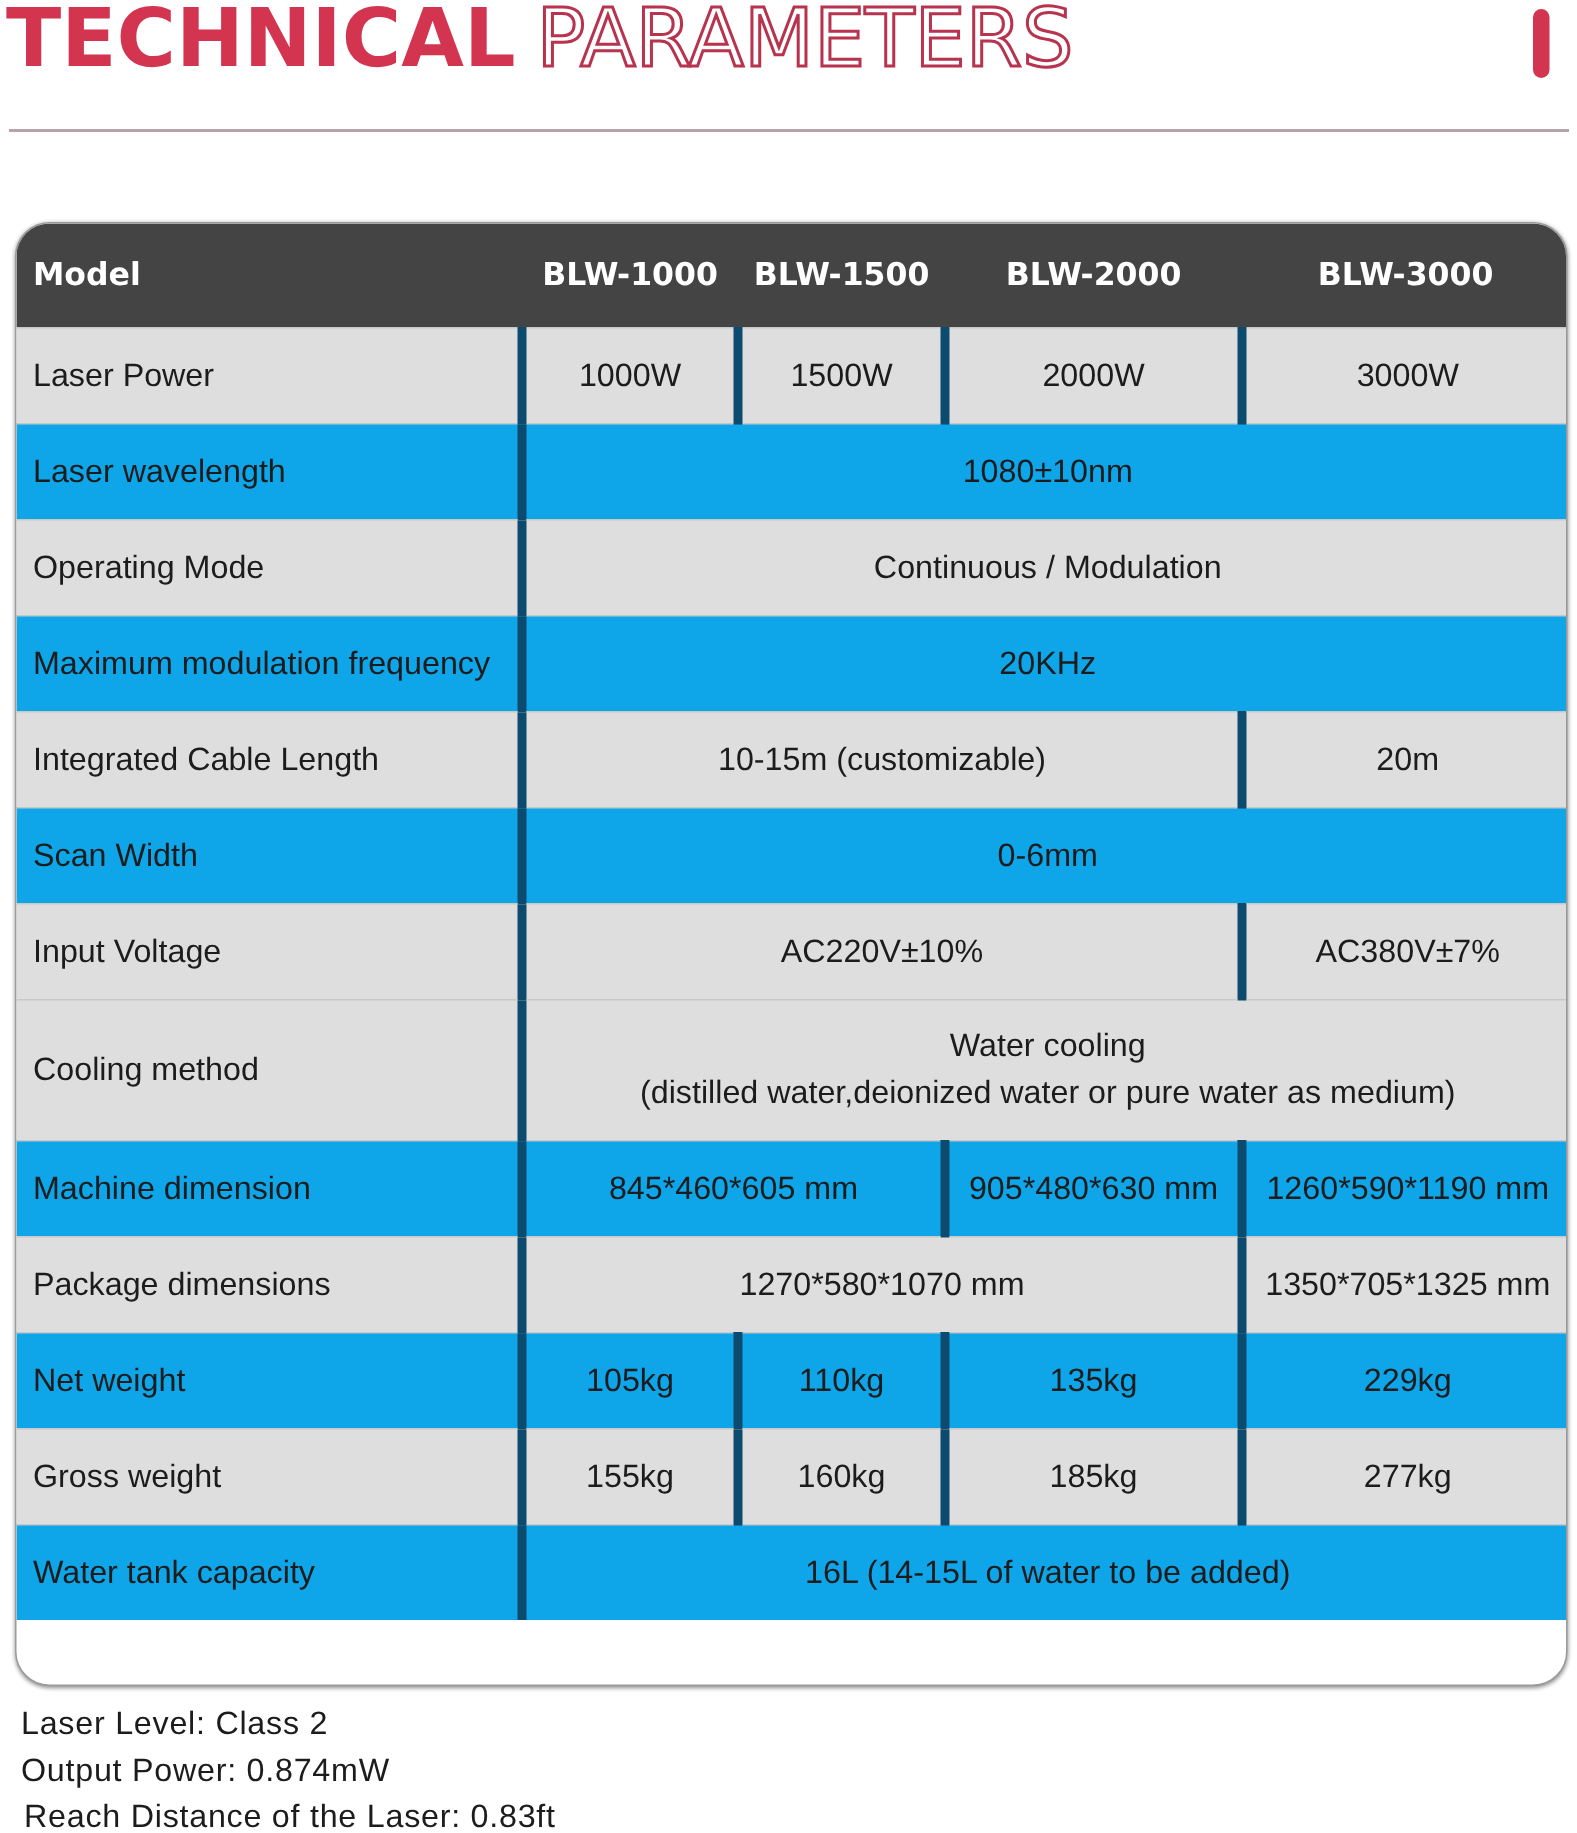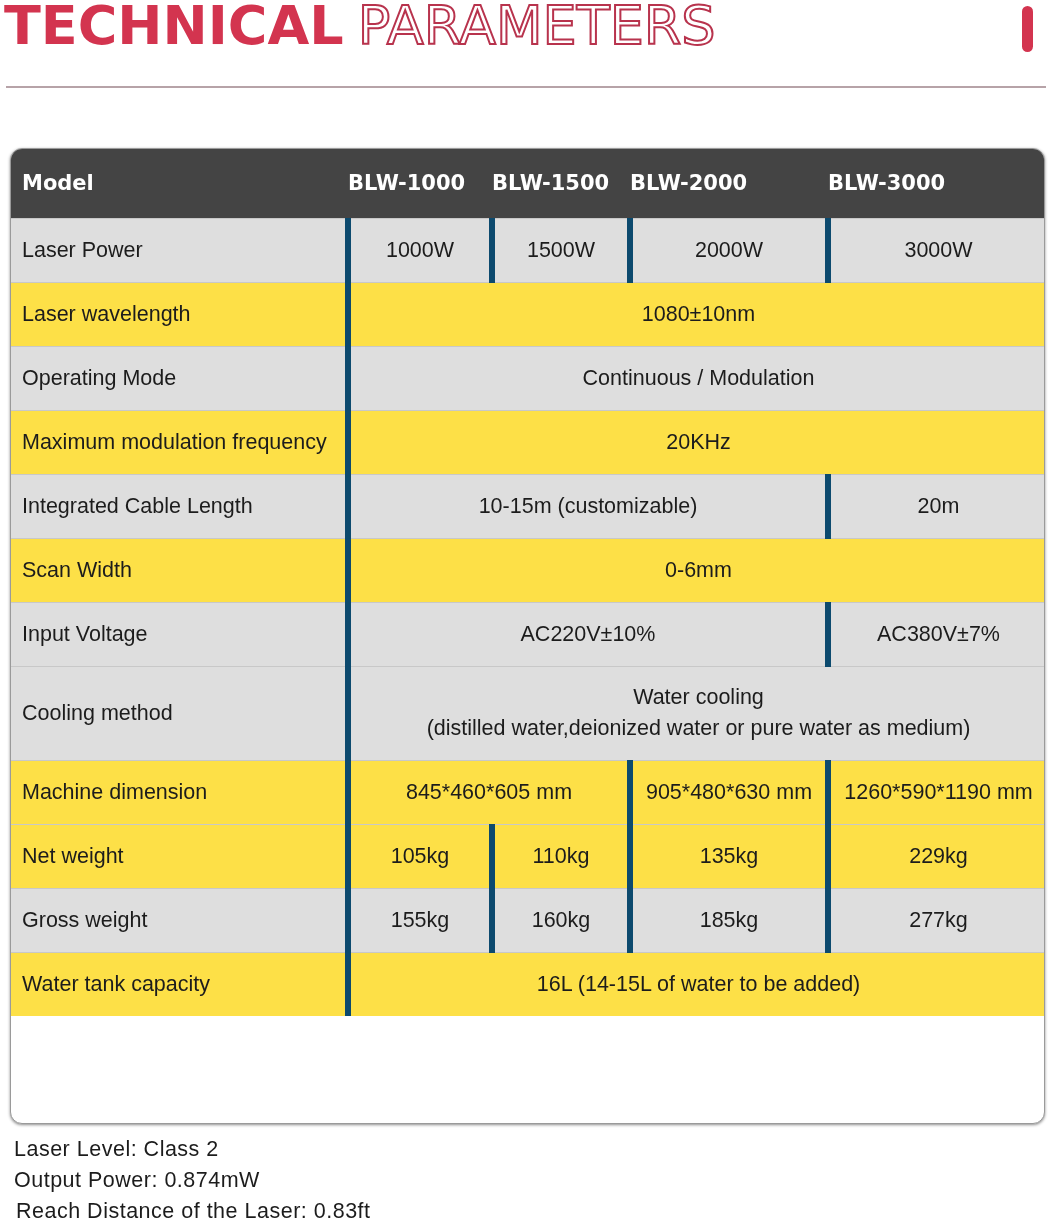--- a/index.html
+++ b/index.html
@@ -3,30 +3,30 @@
 <meta charset="utf-8">
 <style>
   html, body { margin: 0; padding: 0; background: #ffffff; }
   body { width: 1051px; height: 1222px; position: relative; overflow: hidden; font-family: "Liberation Sans", sans-serif; }
   .title { position: absolute; left: 4px; top: -6px; font-family: "DejaVu Sans", sans-serif; font-weight: bold; font-size: 54px; letter-spacing: 0px; white-space: nowrap; line-height: 64px; }
   .title .solid { color: #d3344f; }
   .title .outline { color: #ffffff; -webkit-text-stroke: 2px #b8334d; font-weight: normal; margin-left: 14px; }
   .accent-bar { position: absolute; left: 1022px; top: 6px; width: 11px; height: 46px; background: #d3344f; border-radius: 6px; }
   .rule { position: absolute; left: 6px; top: 86px; width: 1040px; height: 2px; background: #b7a3a8; }
 
-  .table-wrap { position: absolute; left: 10px; top: 148px; width: 1035px; height: 976px; border-radius: 12px; overflow: hidden; box-shadow: 0 1px 3px rgba(0,0,0,0.45); border: 1px solid #9a9a9a; box-sizing: border-box; background: #fff; }
+  .table-wrap { position: absolute; left: 10px; top: 148px; width: 1035px; height: 976px; border-radius: 23px; overflow: hidden; box-shadow: 0 1px 3px rgba(0,0,0,0.45); border: 1px solid #9a9a9a; box-sizing: border-box; background: #fff; }
   table { border-collapse: collapse; width: 1035px; table-layout: fixed; }
   col.c0 { width: 337px; } col.c1 { width: 144px; } col.c2 { width: 138px; } col.c3 { width: 198px; } col.c4 { width: 218px; }
   thead tr { background: #444444; height: 69px; }
-  th { color: #ffffff; font-family: "DejaVu Sans", sans-serif; font-weight: bold; font-size: 21px; text-align: left; padding: 0; white-space: nowrap; }
+  th { color: #ffffff; font-family: "DejaVu Sans", sans-serif; font-weight: bold; font-size: 21px; text-align: center; padding: 0; white-space: nowrap; }
   th.first { text-align: left; padding-left: 11px; }
   tbody tr { height: 64px; }
   tbody tr.tall { height: 94px; }
   tbody tr.odd { background: #dedede; }
-  tbody tr.even { background: #fde047; }
+  tbody tr.even { background: #0ea5e9; }
   td { font-size: 21.5px; color: #1c1c1c; text-align: center; border-left: 6px solid #0c4a6e; border-top: 1px solid #c8c8c8; padding: 0; white-space: nowrap; }
   td.label { text-align: left; padding-left: 11px; border-left: none; }
   td .line { display: block; line-height: 31px; }
 
   .notes { position: absolute; left: 14px; top: 1134px; font-size: 21.5px; color: #1c1c1c; line-height: 31px; letter-spacing: 0.5px; }
   .notes div:nth-child(3) { margin-left: 2px; }
 </style>
 </head>
 <body>
 
@@ -94,20 +94,25 @@
             <span class="line">Water cooling</span>
             <span class="line">(distilled water,deionized water or pure water as medium)</span>
           </td>
         </tr>
         <tr class="even">
           <td class="label">Machine dimension</td>
           <td colspan="2">845*460*605 mm</td>
           <td colspan="1">905*480*630 mm</td>
           <td colspan="1">1260*590*1190 mm</td>
         </tr>
+        <tr class="odd">
+          <td class="label">Package dimensions</td>
+          <td colspan="3">1270*580*1070 mm</td>
+          <td colspan="1">1350*705*1325 mm</td>
+        </tr>
         <tr class="even">
           <td class="label">Net weight</td>
           <td colspan="1">105kg</td>
           <td colspan="1">110kg</td>
           <td colspan="1">135kg</td>
           <td colspan="1">229kg</td>
         </tr>
         <tr class="odd">
           <td class="label">Gross weight</td>
           <td colspan="1">155kg</td>

